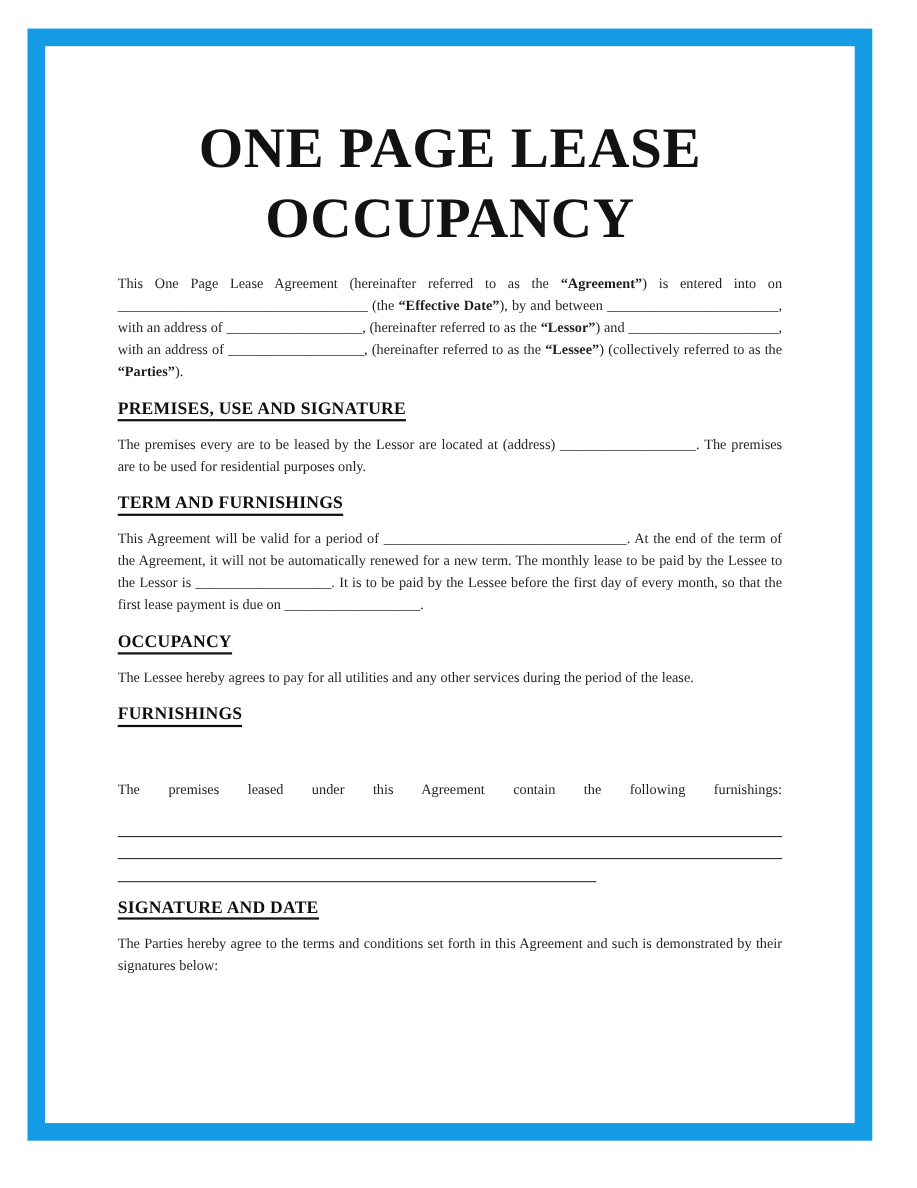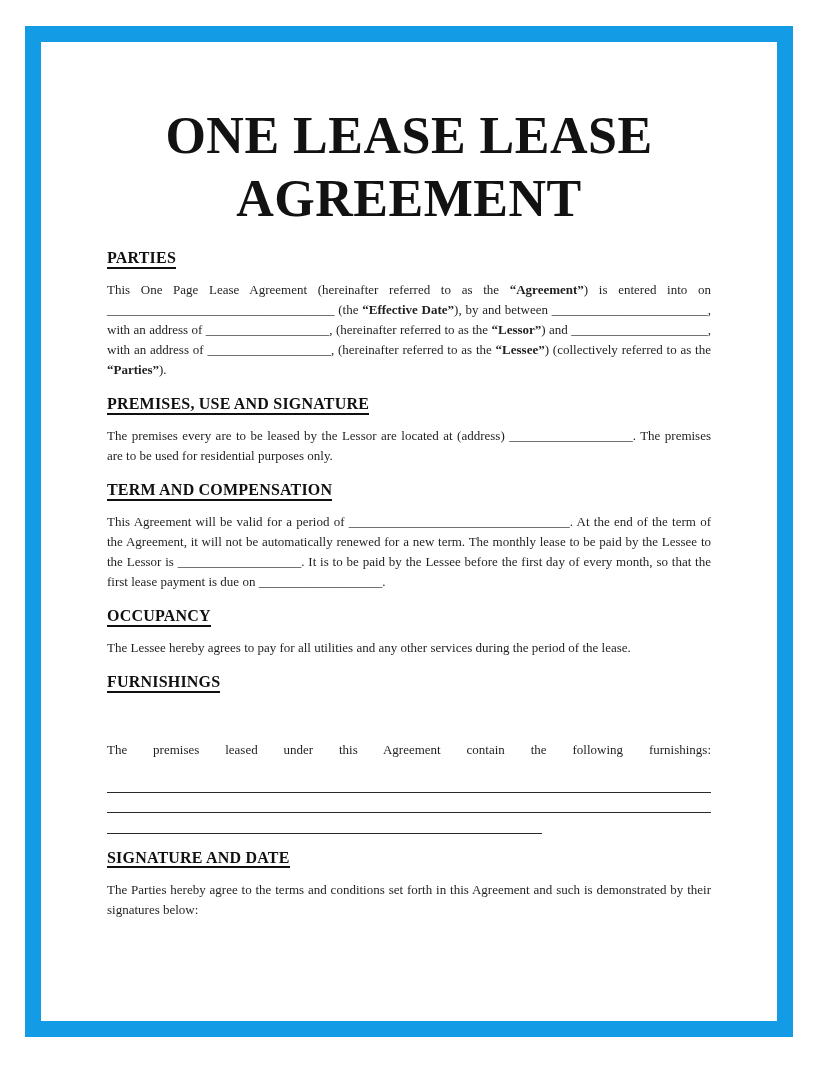--- a/index.html
+++ b/index.html
@@ -75,32 +75,31 @@
   p.body-par + .blank-line {
     margin-top: 13px;
   }
 </style>
 </head>
 <body>
 
 <div class="page">
   <div class="frame" style="border-color: rgb(20, 155, 230);">
     <div class="doc">
-      <h1 class="title">ONE LEASE LEASE AGREEMENT</h1>
+      <h1 class="title">ONE PAGE LEASE OCCUPANCY</h1>
       <div id="sections">
           <section>
-            <h2 class="sec-heading"><span class="underlined">PARTIES</span></h2>
             <p class="body-par"><span>This One Page Lease Agreement (hereinafter referred to as the </span><b>“Agreement”</b><span>) is entered into on </span><span>___________________________________</span><span> (the </span><b>“Effective Date”</b><span>), by and between </span><span>________________________</span><span>, with an address of </span><span>___________________</span><span>, (hereinafter referred to as the </span><b>“Lessor”</b><span>) and </span><span>_____________________</span><span>, with an address of </span><span>___________________</span><span>, (hereinafter referred to as the </span><b>“Lessee”</b><span>) (collectively referred to as the </span><b>“Parties”</b><span>).</span></p>
           </section>
           <section>
             <h2 class="sec-heading"><span class="underlined">PREMISES, USE AND SIGNATURE</span></h2>
             <p class="body-par"><span>The premises every are to be leased by the Lessor are located at (address) </span><span>___________________</span><span>. The premises are to be used for residential purposes only.</span></p>
           </section>
           <section>
-            <h2 class="sec-heading"><span class="underlined">TERM AND COMPENSATION</span></h2>
+            <h2 class="sec-heading"><span class="underlined">TERM AND FURNISHINGS</span></h2>
             <p class="body-par"><span>This Agreement will be valid for a period of </span><span>__________________________________</span><span>. At the end of the term of the Agreement, it will not be automatically renewed for a new term. The monthly lease to be paid by the Lessee to the Lessor is </span><span>___________________</span><span>. It is to be paid by the Lessee before the first day of every month, so that the first lease payment is due on </span><span>___________________</span><span>.</span></p>
           </section>
           <section>
             <h2 class="sec-heading"><span class="underlined">OCCUPANCY</span></h2>
             <p class="body-par"><span>The Lessee hereby agrees to pay for all utilities and any other services during the period of the lease.</span></p>
           </section>
           <section>
             <h2 class="sec-heading"><span class="underlined">FURNISHINGS</span></h2>
             <p class="body-par justify-last"><span>The premises leased under this Agreement contain the following furnishings:</span></p>
             <div class="blank-line" style="width: 100%;"></div>

